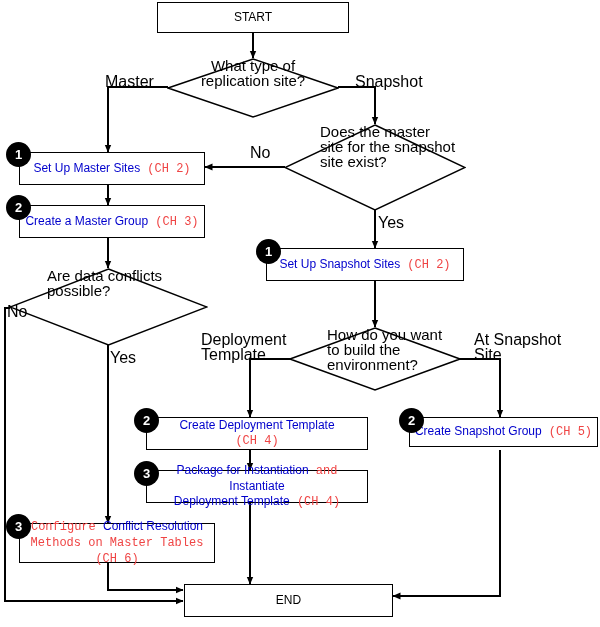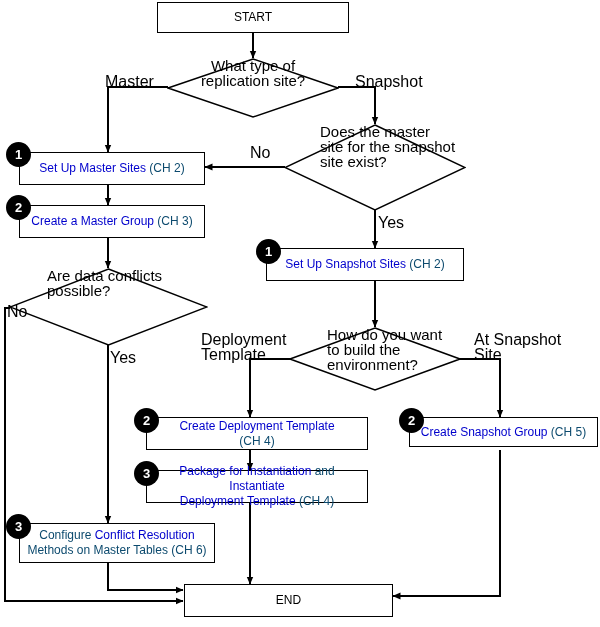--- a/index.html
+++ b/index.html
@@ -37,21 +37,21 @@
 
   
   .bullet{
     position:absolute;width:25px;height:25px;border-radius:50%;
     background:#000;color:#fff;font-size:13px;font-weight:bold;
     display:flex;align-items:center;justify-content:center;
     font-family:"Liberation Sans","DejaVu Sans",sans-serif;
   }
 
   .lk{color:#0000cc;}
-  .plain{color:#0c4a6e;}
+  .plain{color:#ef4444;font-family:Liberation Mono, monospace;}
 </style>
 </head>
 <body>
 
 <div id="canvas">
 
   <svg class="wires" viewBox="0 0 600 627" xmlns="http://www.w3.org/2000/svg">
     <defs>
       <marker id="ah" markerWidth="9" markerHeight="9" refX="7.5" refY="4" orient="auto" markerUnits="userSpaceOnUse">
         <path d="M0,0.6 L8,4 L0,7.4 z" fill="#000"></path>

